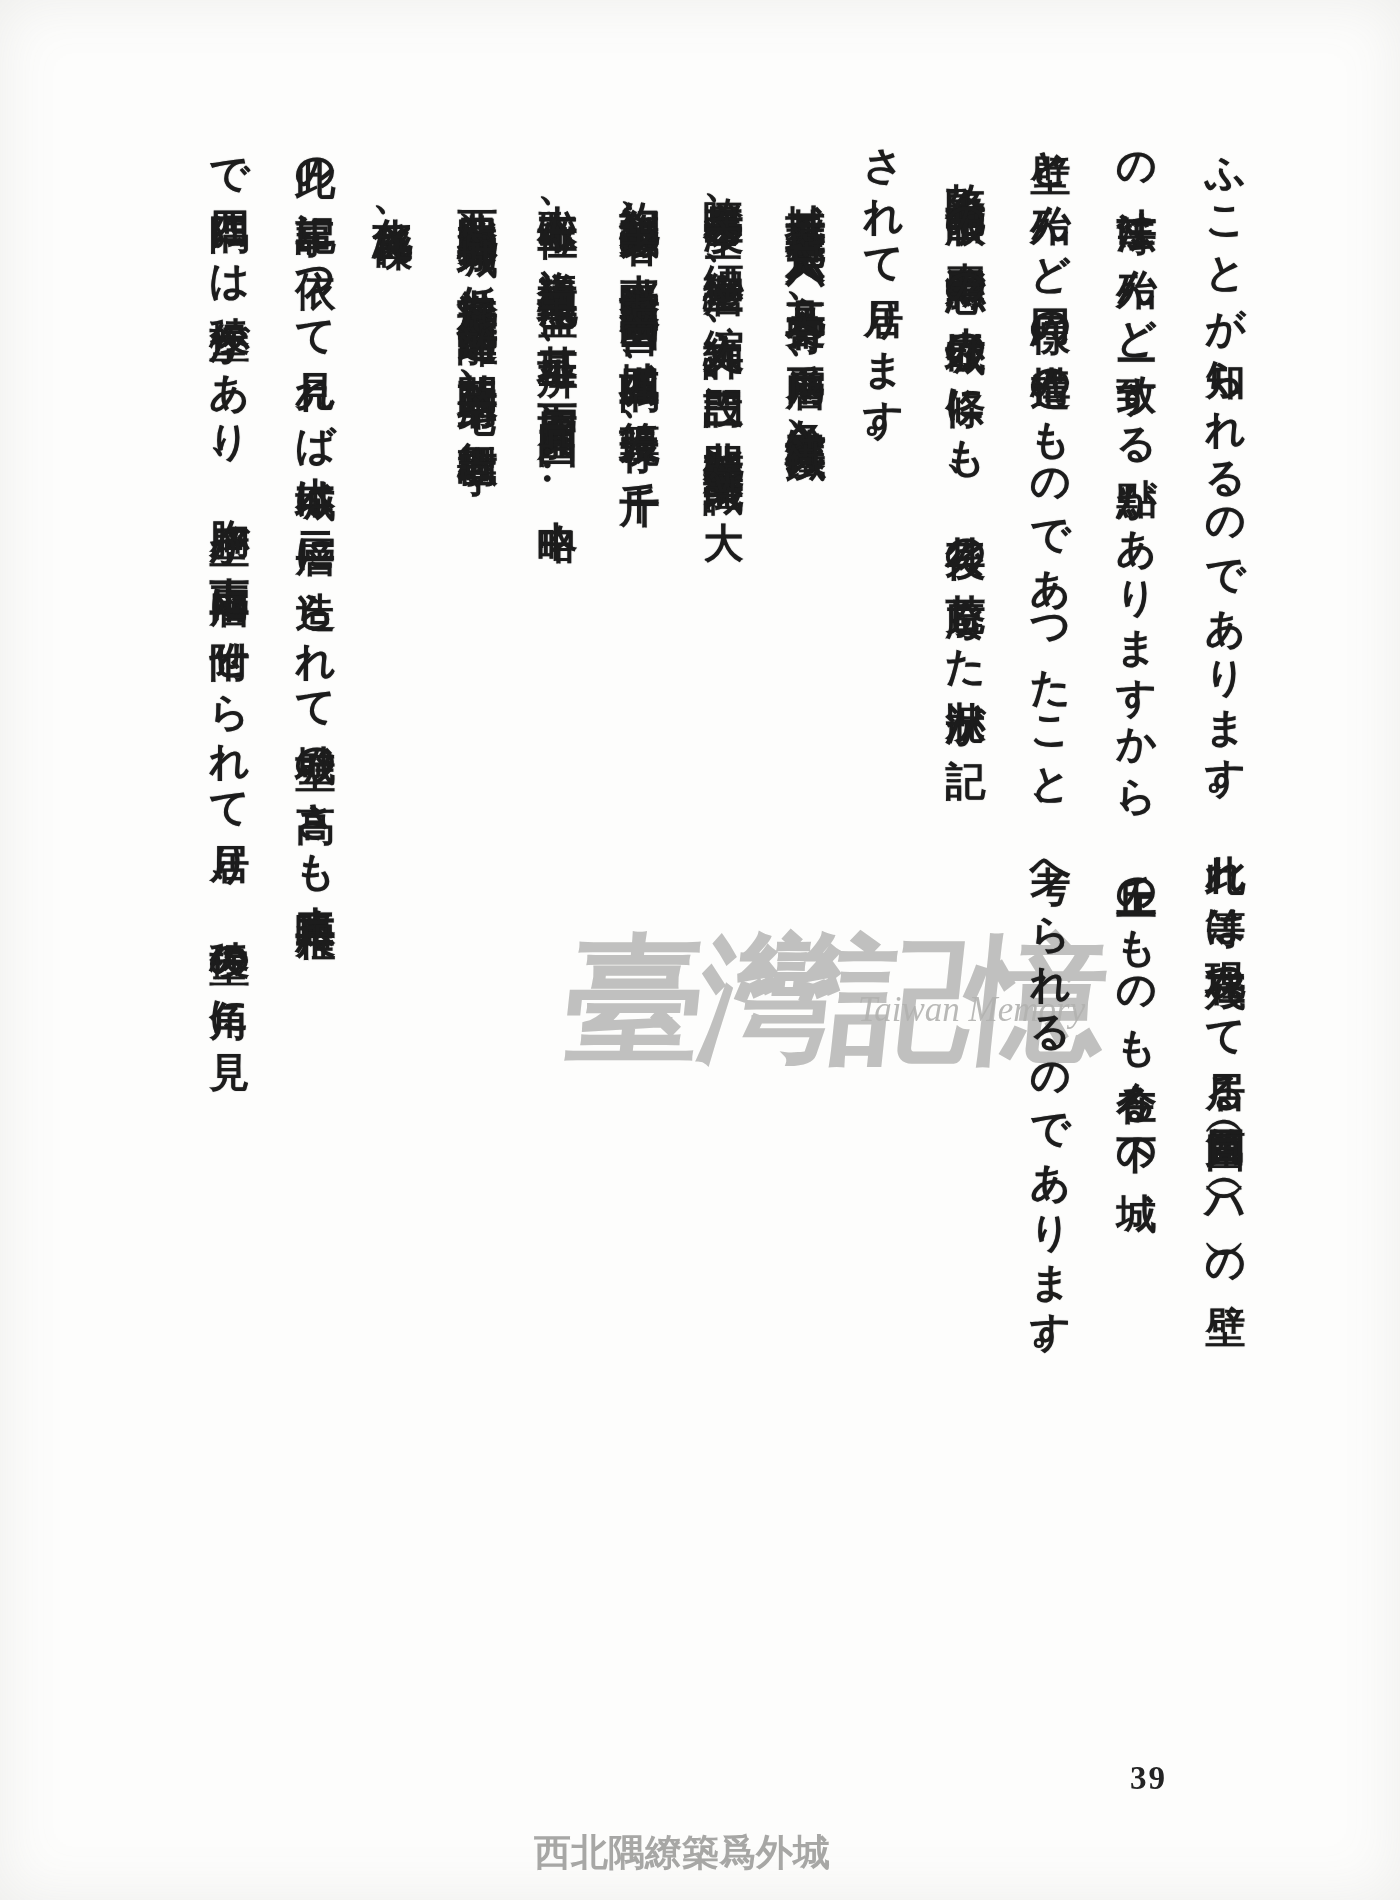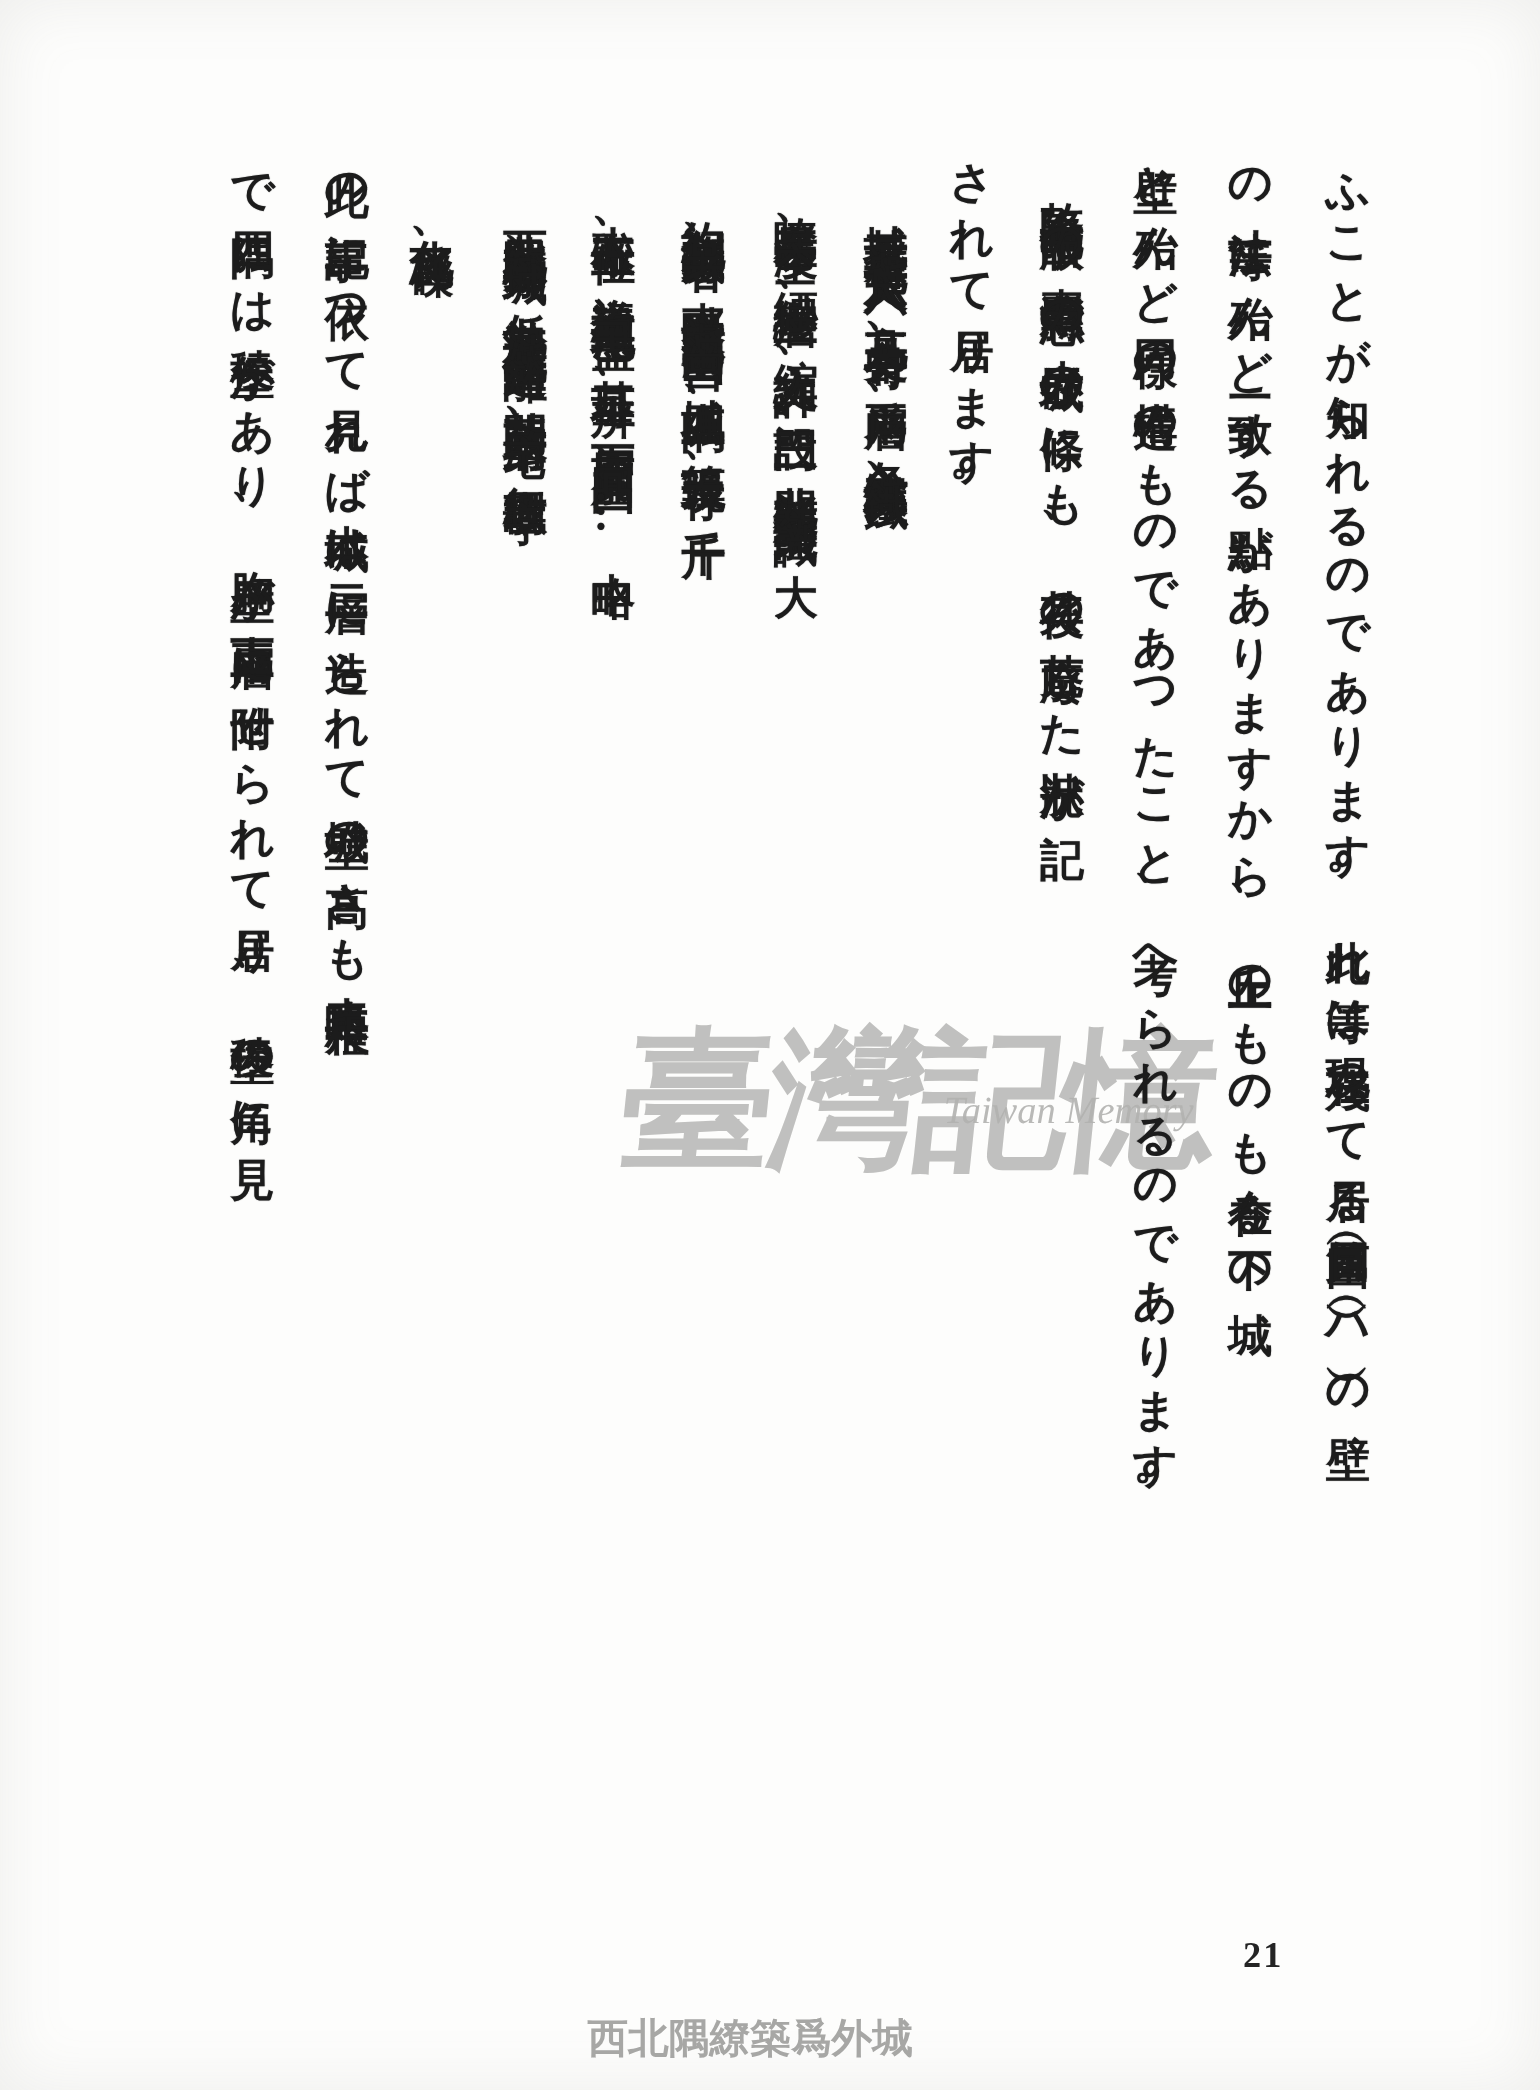--- a/index.html
+++ b/index.html
@@ -79,17 +79,17 @@
   <div class="col" style="left:861px;top:120px;">されて居ります。</div>
   <div class="col" style="left:783px;top:172px;">城基方廣二百七十六丈六尺、高凡三丈有奇、爲兩層、各立雉堞釘以鐵、</div>
   <div class="col" style="left:701px;top:166px;">瞭亭星布凌空、縹緲上層、縮入丈許、設門三、北門額鏤灰字莫能識、大</div>
   <div class="col" style="left:617px;top:170px;">約記創築歲月者、東畔嵌空數處爲曲洞幽宮、城上四隅、箕張現存、千斤</div>
   <div class="col" style="left:535px;top:173px;">大礮十五位、複道重樓傾圮已盡、基址可辨、下層四面加圓凸、…中略</div>
   <div class="col" style="left:455px;top:178px;">西北隅繚築爲外城、低於海屋址高低佶曲迷離、其間政府第宅、舞樹歌亭</div>
   <div class="col" style="left:370px;top:186px;">化爲瓦礫、</div>
   <div class="col" style="left:293px;top:127px;">此の記事に依つて見れば本城は二層に造られて城壁の高さも大略三十尺程</div>
   <div class="col" style="left:207px;top:130px;">で四隅には稜堡があり、胸壁が上下兩層に附せられて居り、稜堡の角に見</div>
 
-  <div class="page-number">21</div>
+  <div class="page-number">39</div>
 
   <div class="footer">西北隅繚築爲外城</div>
 
 </div>
 
 </body></html>

